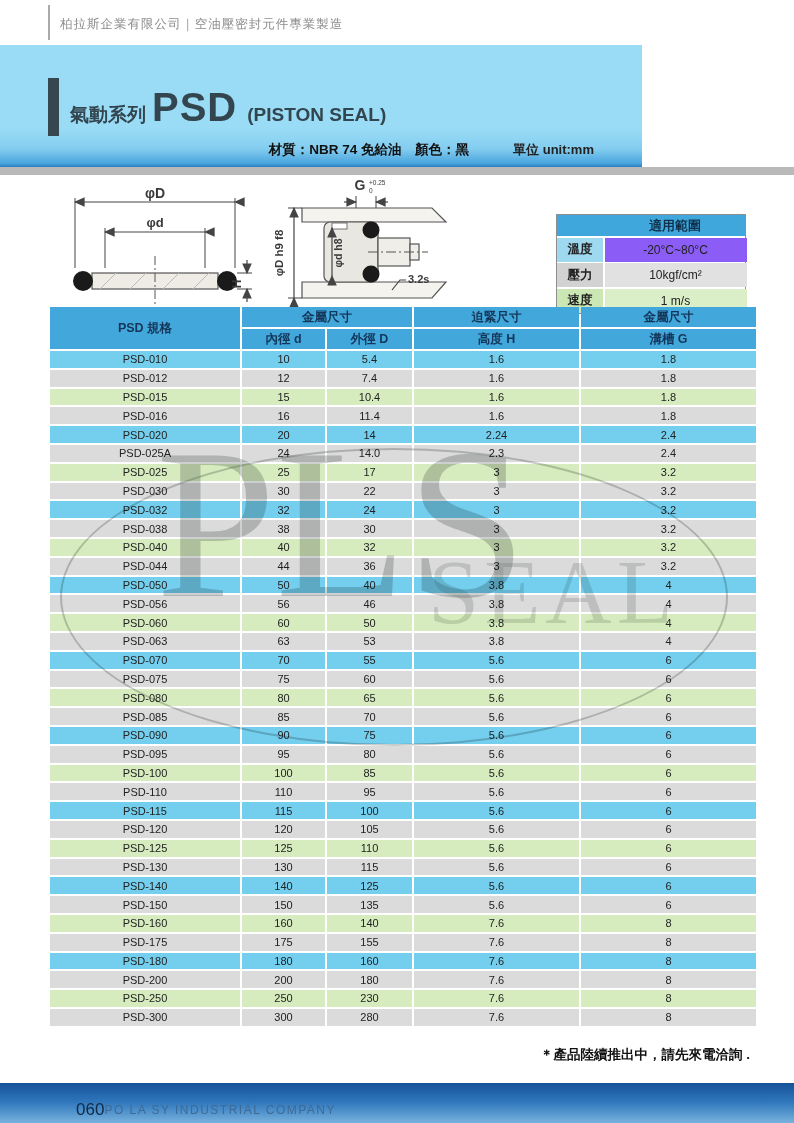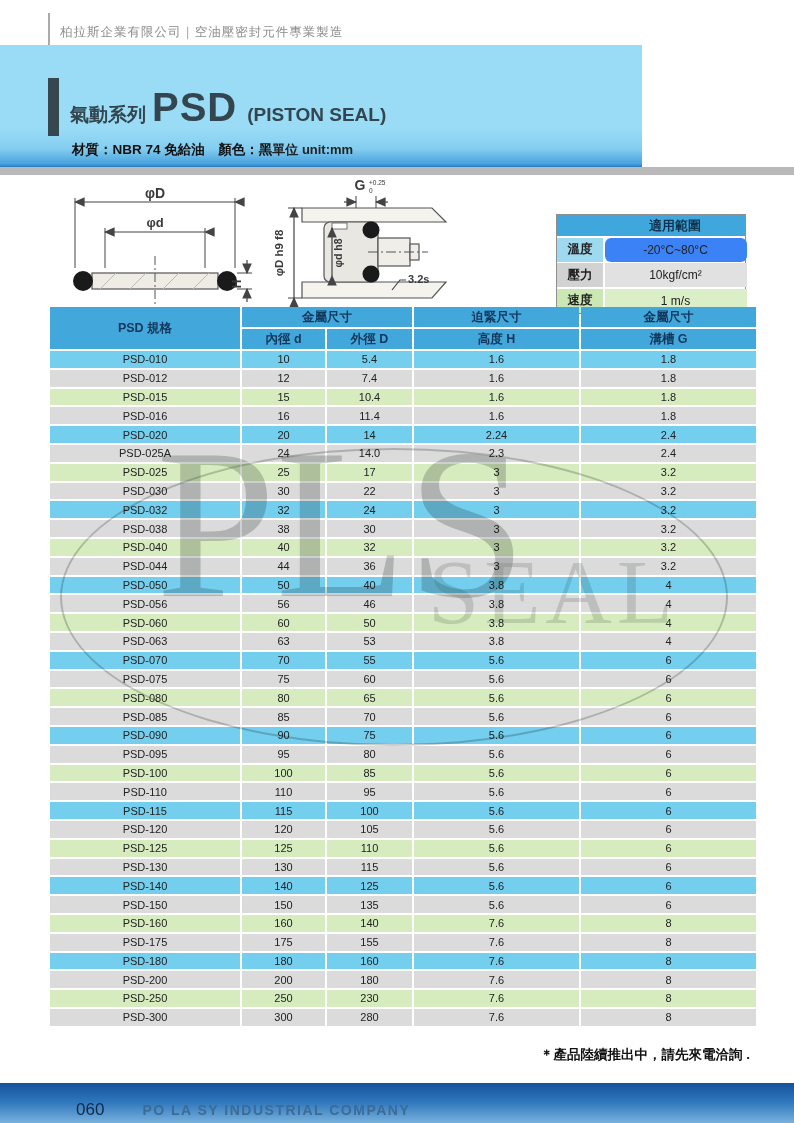--- a/index.html
+++ b/index.html
@@ -1,48 +1,48 @@
 <!DOCTYPE html>
 <html><head>
 <meta charset="utf-8">
 <style>
   * { margin:0; padding:0; box-sizing:border-box; }
   body { background:#ffffff; font-family:"Liberation Sans", sans-serif; }
   .page { position:relative; width:794px; height:1123px; background:#ffffff; overflow:hidden; }
 
   
-  .top-header { position:absolute; left:0; top:8px; width:794px; height:45px; background:#fff; }
+  .top-header { position:absolute; left:0; top:0; width:794px; height:45px; background:#fff; }
   .top-vline { position:absolute; left:48px; top:5px; width:2px; height:35px; background:#aaaaaa; }
   .top-company { position:absolute; left:60px; top:16px; font-size:12.5px; color:#8c8c8c; letter-spacing:1px; }
 
   
   .hero { position:absolute; left:0; top:45px; width:642px; height:122px;
           background:linear-gradient(180deg,#9adcf6 0%,#9adcf6 68%,#84cdf0 85%,#4aa5dd 97%,#2b7cc4 100%); }
   .gray-strip { position:absolute; left:0; top:167px; width:794px; height:8px; background:#b9b9b9; }
   .title-bar { position:absolute; left:48px; top:33px; width:11px; height:58px; background:#37474f; }
   .title-line { position:absolute; left:70px; top:40px; display:flex; align-items:baseline; color:#33464f; }
   .series-prefix { font-size:19px; font-weight:bold; }
   .series-code { font-size:40px; font-weight:bold; margin-left:6px; letter-spacing:1px; }
   .series-suffix { font-size:19px; font-weight:bold; margin-left:10px; }
-  .material-row { position:absolute; left:72px; right:48px; bottom:8px; display:flex; justify-content:flex-start; }
+  .material-row { position:absolute; left:72px; right:48px; bottom:8px; display:flex; justify-content:flex-end;gap:44px; }
   .material-label { font-size:13.5px; font-weight:bold; color:#111; }
   .unit-label { font-size:13px; font-weight:600; color:#222; }
 
   
   .diagram { position:absolute; }
   .diagram svg text { font-family:"Liberation Sans", sans-serif; fill:#3a3a3a; }
 
   
   .app-table { position:absolute; left:556px; top:214px; width:190px; border:1px solid #8f8f8f; background:#fff; }
   .app-title { height:21px; background:#3fa7db; color:#10324f; font-weight:bold; font-size:13px;
                display:flex; align-items:center; justify-content:center;padding-left:48px; }
   .app-grid { display:grid; grid-template-columns:46px 142px; gap:1.5px; background:#fff; padding-top:1.5px; }
   .app-cell { height:24px; display:flex; align-items:center; justify-content:center; font-size:12px; color:#222; }
   .app-cell.lbl { font-weight:bold; font-size:12.5px; }
-  .alabel-blue { background:#9ed9f0; } .avalue-blue { background:#3b82f6;border-radius:6px; }
+  .alabel-blue { background:#9ed9f0; } .avalue-blue { background:#8b5cf6; }
   .alabel-gray { background:#d2d2d2; } .avalue-gray { background:#e1e1e1; }
   .alabel-green{ background:#cbe7b3; } .avalue-green{ background:#daefc7; }
 
   
   .spec-wrap { position:absolute; left:48px; top:305px; width:698px; }
   table.spec { width:698px; border-collapse:separate; border-spacing:2px; table-layout:fixed; }
   table.spec th { background:#42a8db; color:#14365a; font-weight:bold; font-size:12.5px; height:20px; }
   table.spec td { height:16.8px; text-align:center; font-size:11px; color:#222; padding:0; }
   .band-blue  { background:#74cfef; }
   .band-gray  { background:#dbdbdb; }
@@ -57,21 +57,21 @@
             font-size:215px; line-height:1; color:rgba(108,118,116,0.34); }
   .wm-small { position:absolute; left:380px; top:116px; font-family:"Liberation Serif", serif;
               font-size:92px; line-height:1; letter-spacing:5px; color:rgba(120,130,128,0.26); }
 
   
   .note { position:absolute; right:44px; top:1046px; font-size:13.5px; font-weight:600; color:#111; }
   .footer { position:absolute; left:0; top:1083px; width:794px; height:54px;
             background:linear-gradient(180deg,#16529a 0%,#2f77bc 35%,#74aedc 72%,#b7dcf3 100%);
             display:flex; align-items:center;text-align:center; }
   .page-num { margin-left:76px; font-size:17px; color:#0f2b47; }
-  .footer-company { margin-left:38px; font-size:14px; font-weight:bold; letter-spacing:1.5px; color:#3c6b96; }
+  .footer-company { font-size:12px; font-weight:normal; letter-spacing:1.5px; color:#3c6b96; }
 </style>
 </head>
 <body>
 
 <div class="page">
 
   <div class="top-header">
     <div class="top-vline"></div>
     <div class="top-company">柏拉斯企業有限公司｜空油壓密封元件專業製造</div>
   </div>

